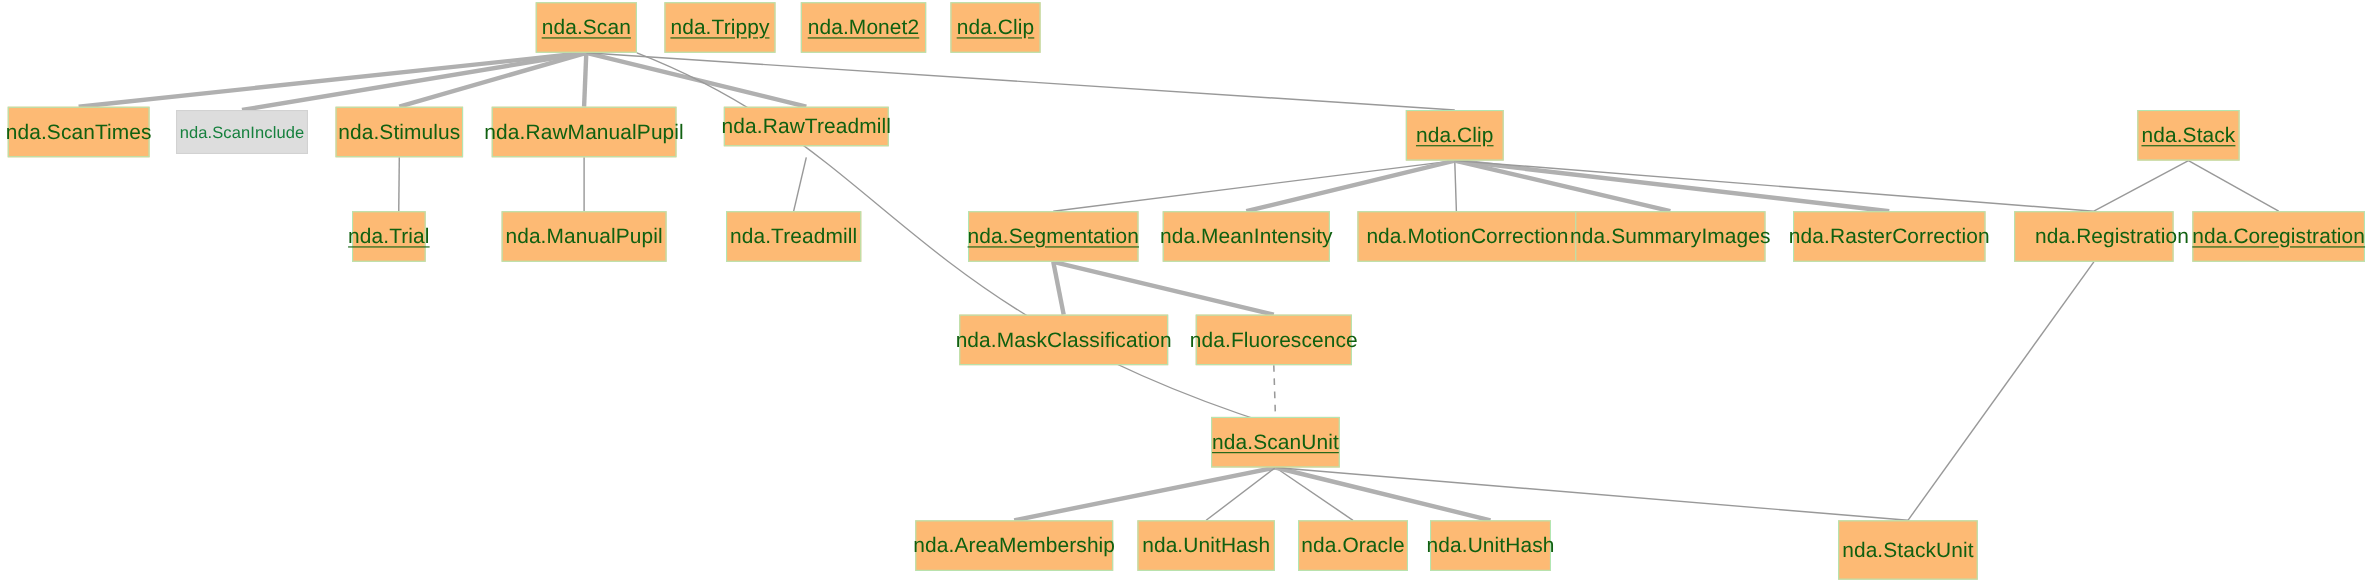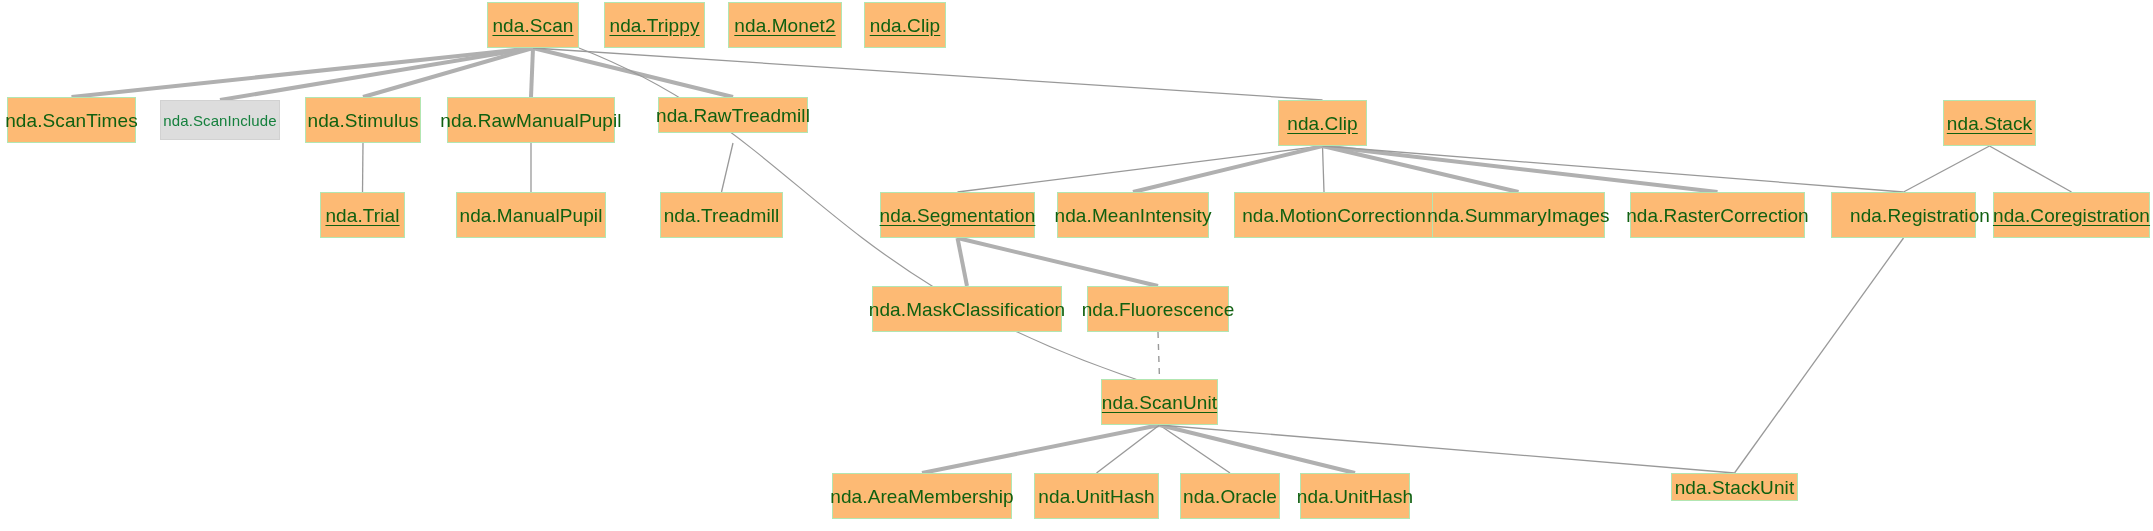--- a/index.html
+++ b/index.html
@@ -113,21 +113,21 @@
       </div>
       <div class="node" style="left: 658px; top: 97px; width: 150px; height: 36px;">
         <span class="label">nda.RawTreadmill</span>
       </div>
       <div class="node manual" style="left: 1278px; top: 100px; width: 89px; height: 46px;">
         <span class="label">nda.Clip</span>
       </div>
       <div class="node manual" style="left: 1943px; top: 100px; width: 93px; height: 46px;">
         <span class="label">nda.Stack</span>
       </div>
-      <div class="node manual" style="left: 320px; top: 192px; width: 85px; height: 46px;">
+      <div class="node manual" style="left: 320px; top: 192px; width: 67px; height: 46px;">
         <span class="label">nda.Trial</span>
       </div>
       <div class="node" style="left: 456px; top: 192px; width: 150px; height: 46px;">
         <span class="label">nda.ManualPupil</span>
       </div>
       <div class="node" style="left: 660px; top: 192px; width: 123px; height: 46px;">
         <span class="label">nda.Treadmill</span>
       </div>
       <div class="node manual" style="left: 880px; top: 192px; width: 155px; height: 46px;">
         <span class="label">nda.Segmentation</span>
@@ -164,17 +164,17 @@
       </div>
       <div class="node" style="left: 1034px; top: 473px; width: 125px; height: 46px;">
         <span class="label">nda.UnitHash</span>
       </div>
       <div class="node" style="left: 1180px; top: 473px; width: 100px; height: 46px;">
         <span class="label">nda.Oracle</span>
       </div>
       <div class="node" style="left: 1300px; top: 473px; width: 110px; height: 46px;">
         <span class="label">nda.UnitHash</span>
       </div>
-      <div class="node" style="left: 1671px; top: 473px; width: 127px; height: 28px;">
+      <div class="node" style="left: 1671px; top: 473px; width: 127px; height: 54px;">
         <span class="label">nda.StackUnit</span>
       </div>
     </div>
 </div>
 
 </body></html>

